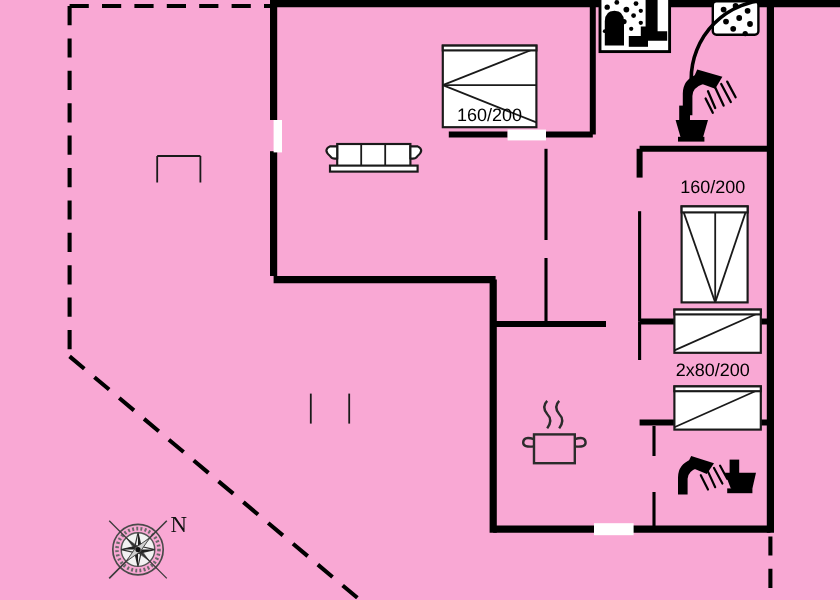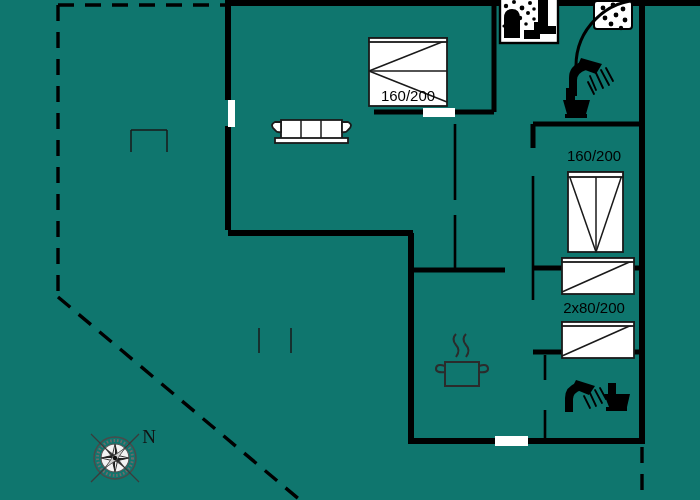--- a/index.html
+++ b/index.html
@@ -7,21 +7,21 @@
     padding: 0;
     background: #ffffff;
   }
   body {
     font-family: "Liberation Sans", sans-serif;
   }
   #plan-root {
     position: relative;
     width: 700px;
     height: 500px;
-    background: #0f766e;
+    background: #f9a8d4;
     overflow: hidden;
   }
   #plan-svg {
     display: block;
     width: 700px;
     height: 500px;
   }
   .wall-ext { stroke: #000000; stroke-width: 6; fill: none; stroke-linecap: butt; }
   .wall-int { stroke: #000000; stroke-width: 5; fill: none; stroke-linecap: butt; }
   .wall-thin { stroke: #000000; stroke-width: 2.6; fill: none; stroke-linecap: butt; }

